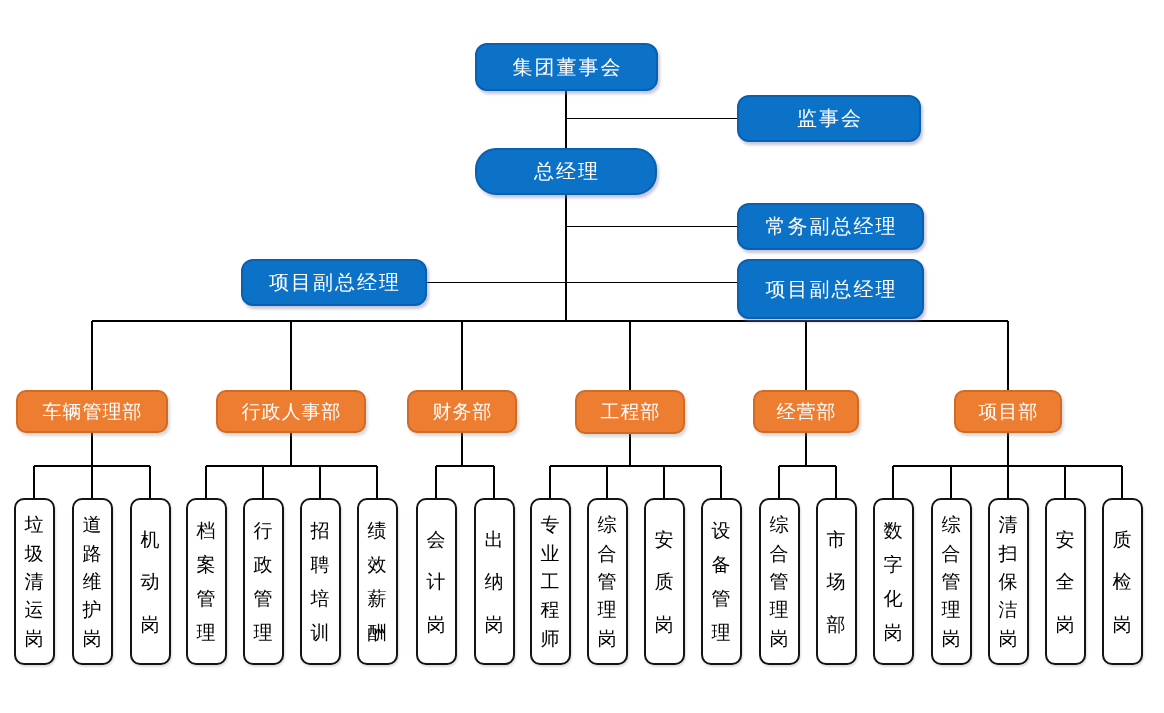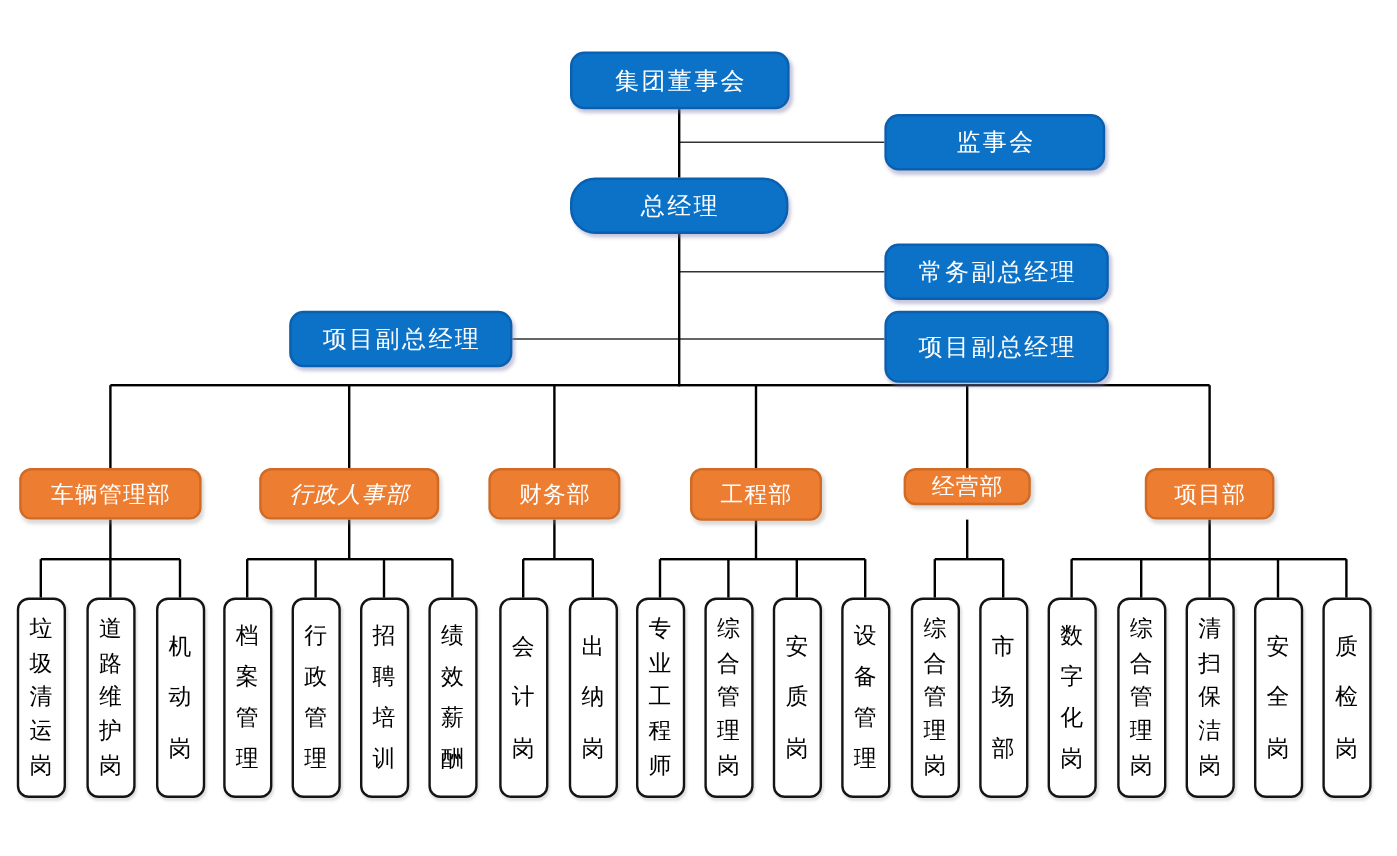--- a/index.html
+++ b/index.html
@@ -96,30 +96,30 @@
     <span>项目副总经理</span>
   </div>
   <div class="node node-blue" id="n-projd" style="left: 737px; top: 259px; width: 187px; height: 60px;">
     <span>项目副总经理</span>
   </div>
 
   <div id="depts">
       <div class="node node-dept" style="left: 16px; top: 390px; width: 152px; height: 43px;">
         <span>车辆管理部</span>
       </div>
-      <div class="node node-dept" style="left: 216px; top: 390px; width: 150px; height: 43px; font-style: italic;">
+      <div class="node node-dept" style="left: 216px; top: 390px; width: 150px; height: 43px;">
         <span>行政人事部</span>
       </div>
       <div class="node node-dept" style="left: 407px; top: 390px; width: 110px; height: 43px;">
         <span>财务部</span>
       </div>
       <div class="node node-dept" style="left: 575px; top: 390px; width: 110px; height: 44px;">
         <span>工程部</span>
       </div>
-      <div class="node node-dept" style="left: 753px; top: 390px; width: 106px; height: 31px;">
+      <div class="node node-dept" style="left: 753px; top: 390px; width: 106px; height: 43px;">
         <span>经营部</span>
       </div>
       <div class="node node-dept" style="left: 954px; top: 390px; width: 108px; height: 43px;">
         <span>项目部</span>
       </div>
     </div>
   <div id="posts">
       <div class="node-post" style="left: 13.5px; top: 498px; width: 41px; height: 167px;">
         <span>垃</span>
         <span>圾</span>

